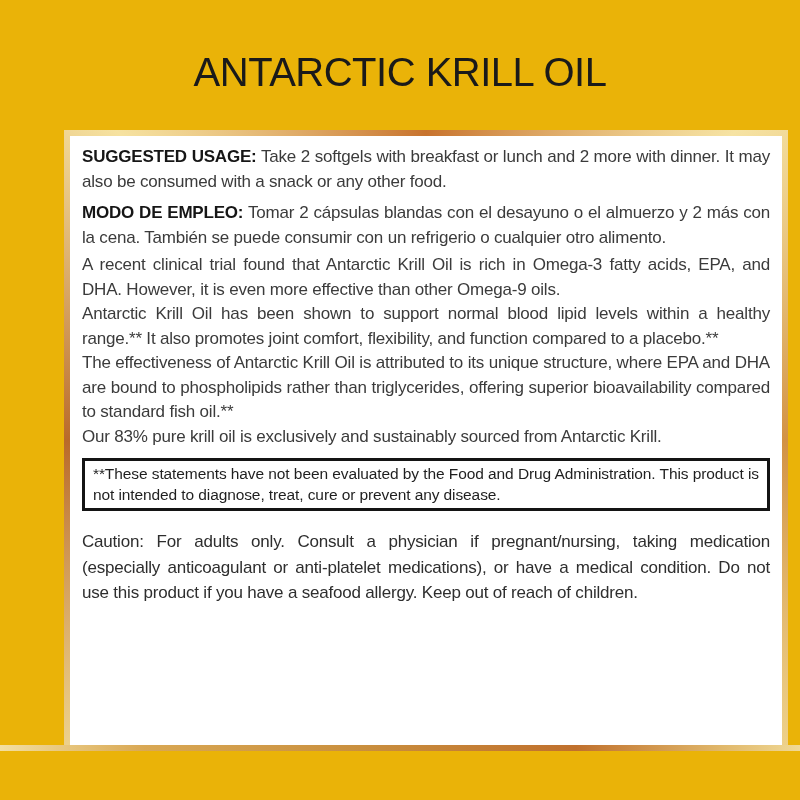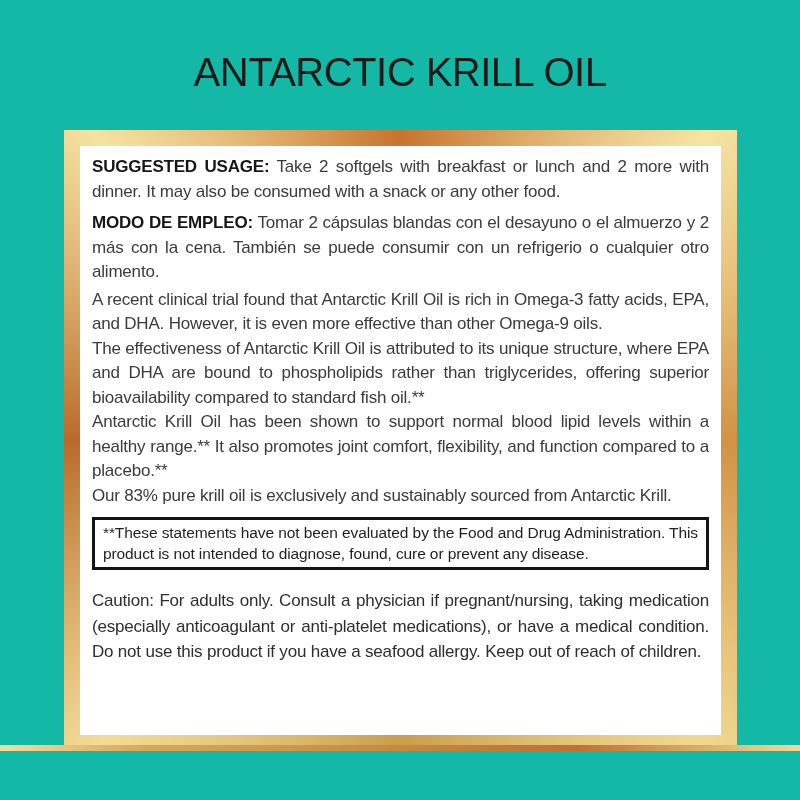--- a/index.html
+++ b/index.html
@@ -1,42 +1,42 @@
 <!DOCTYPE html>
 <html><head>
 <meta charset="utf-8">
 <style>
   * { margin: 0; padding: 0; box-sizing: border-box; }
   html, body { background: #ffffff; }
   .page {
     position: relative;
     width: 800px;
     height: 800px;
-    background: #14b8a6;
+    background: #eab308;
     font-family: "Liberation Sans", sans-serif;
     overflow: hidden;
   }
   .title {
     position: absolute;
     top: 50px;
     left: 0;
     width: 100%;
     text-align: center;
     font-size: 40px;
     font-weight: 500;
     letter-spacing: -0.5px;
     color: #1a1a1a;
   }
   .gold-frame {
     position: absolute;
     left: 64px;
     top: 130px;
-    width: 673px;
+    width: 724px;
     height: 621px;
-    padding: 16px;
+    padding: 6px;
     background: #cf9a4a;
     background: conic-gradient(from 0deg at 50% 50%,
       #c8732e 0deg,
       #f6e3a3 45deg,
       #d29244 90deg,
       #f0d791 135deg,
       #c99e4e 180deg,
       #f2dc97 225deg,
       #b96a2a 270deg,
       #f6e2a0 315deg,
@@ -103,26 +103,26 @@
         <span class="head">SUGGESTED USAGE:</span>
         <span>Take 2 softgels with breakfast or lunch and 2 more with dinner. It may also be consumed with a snack or any other food.</span>
       </p>
 
       <p class="para gap-lg">
         <span class="head">MODO DE EMPLEO:</span>
         <span>Tomar 2 cápsulas blandas con el desayuno o el almuerzo y 2 más con la cena. También se puede consumir con un refrigerio o cualquier otro alimento.</span>
       </p>
 
       <p class="para gap-sm">A recent clinical trial found that Antarctic Krill Oil is rich in Omega-3 fatty acids, EPA, and DHA. However, it is even more effective than other Omega-9 oils.</p>
+      <p class="para">Antarctic Krill Oil has been shown to support normal blood lipid levels within a healthy range.** It also promotes joint comfort, flexibility, and function compared to a placebo.**</p>
       <p class="para">The effectiveness of Antarctic Krill Oil is attributed to its unique structure, where EPA and DHA are bound to phospholipids rather than triglycerides, offering superior bioavailability compared to standard fish oil.**</p>
-      <p class="para">Antarctic Krill Oil has been shown to support normal blood lipid levels within a healthy range.** It also promotes joint comfort, flexibility, and function compared to a placebo.**</p>
       <p class="para">Our 83% pure krill oil is exclusively and sustainably sourced from Antarctic Krill.</p>
 
       <div class="fda-box">
-        <p class="para">**These statements have not been evaluated by the Food and Drug Administration. This product is not intended to diagnose, found, cure or prevent any disease.</p>
+        <p class="para">**These statements have not been evaluated by the Food and Drug Administration. This product is not intended to diagnose, treat, cure or prevent any disease.</p>
       </div>
 
       <p class="para caution">Caution: For adults only. Consult a physician if pregnant/nursing, taking medication (especially anticoagulant or anti-platelet medications), or have a medical condition.  Do not use this product if you have a seafood allergy. Keep out of reach of children.</p>
 
     </div>
   </div>
 
   <div class="gold-stripe"></div>
 
 </div>

